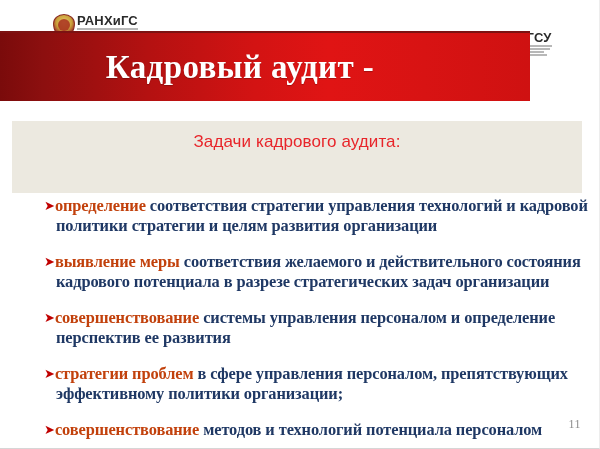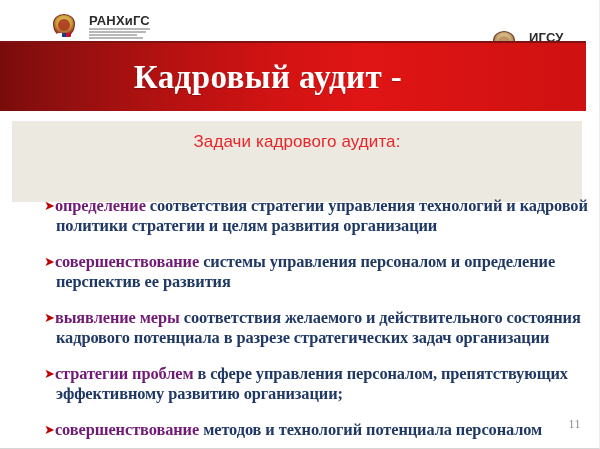--- a/index.html
+++ b/index.html
@@ -28,21 +28,21 @@
     top: 0; left: 0;
     width: 600px;
     height: 49px;
     background: #ffffff;
   }
 
   .logo {
     position: absolute;
     display: flex;
     align-items: center;
-    gap: 13px;
+    gap: 1px;
   }
   .logo-ranhigs { left: 52px; top: 12px; }
   .logo-igsu    { left: 492px; top: 29px; }
 
   
   .crest {
     position: relative;
     width: 24px;
     height: 26px;
     flex: 0 0 auto;
@@ -101,22 +101,22 @@
   }
   .logo-sub i:nth-child(1) { width: 100%; }
   .logo-sub i:nth-child(2) { width: 94%; }
   .logo-sub i:nth-child(3) { width: 78%; }
   .logo-sub i:nth-child(4) { width: 88%; }
 
   
   .title-banner {
     position: absolute;
     left: 0;
-    top: 41px;
-    width: 586px;
+    top: 31px;
+    width: 530px;
     height: 68px;
     background: linear-gradient(to right,
         #7a0b0b 0%,
         #8c0f0f 8%,
         #b41111 28%,
         #d31313 48%,
         #e01414 62%,
         #d81313 80%,
         #cf1111 100%);
     border-top: 2px solid #7c1212;
@@ -140,21 +140,21 @@
     text-shadow: 0 1px 1px rgba(0,0,0,.25);
     white-space: nowrap;
   }
 
   
   .subtitle-block {
     position: absolute;
     left: 12px;
     top: 121px;
     width: 570px;
-    height: 81px;
+    height: 72px;
     background: #ece9e0;
   }
   .subtitle-text {
     position: absolute;
     left: 0;
     top: 11px;
     width: 100%;
     text-align: center;
     color: #e8252a;
     font-family: "Liberation Sans", "DejaVu Sans", sans-serif;
@@ -183,21 +183,21 @@
   }
   .arrow {
     color: #c00000;
     font-size: 13px;
     font-family: "DejaVu Sans", "Liberation Sans", sans-serif;
     line-height: 1;
     vertical-align: 1px;
     letter-spacing: 0;
   }
   .lead {
-    color: #701a75;
+    color: #c2410c;
   }
   .rest {
     color: #1f3864;
   }
 
   
   .page-number {
     position: absolute;
     right: 18px;
     bottom: 16px;
@@ -248,29 +248,29 @@
     <div class="subtitle-text">Задачи кадрового аудита:</div>
   </div>
 
   <div class="body-list">
 
     <p class="bullet">
       <span class="arrow">➤</span><span class="lead">определение</span><span class="rest"> соответствия стратегии управления технологий  и кадровой политики стратегии и целям развития организации</span>
     </p>
 
     <p class="bullet">
+      <span class="arrow">➤</span><span class="lead">выявление меры</span><span class="rest"> соответствия желаемого и действительного состояния кадрового потенциала в разрезе стратегических задач организации</span>
+    </p>
+
+    <p class="bullet">
       <span class="arrow">➤</span><span class="lead">совершенствование</span><span class="rest"> системы управления персоналом и определение перспектив ее развития</span>
     </p>
 
     <p class="bullet">
-      <span class="arrow">➤</span><span class="lead">выявление меры</span><span class="rest"> соответствия желаемого и действительного состояния кадрового потенциала в разрезе стратегических задач организации</span>
-    </p>
-
-    <p class="bullet">
-      <span class="arrow">➤</span><span class="lead">стратегии проблем</span><span class="rest"> в сфере управления персоналом, препятствующих эффективному развитию организации;</span>
+      <span class="arrow">➤</span><span class="lead">стратегии проблем</span><span class="rest"> в сфере управления персоналом, препятствующих эффективному политики организации;</span>
     </p>
 
     <p class="bullet">
       <span class="arrow">➤</span><span class="lead">совершенствование</span><span class="rest"> методов и технологий потенциала персоналом</span>
     </p>
 
   </div>
 
   <div class="page-number">11</div>
 

